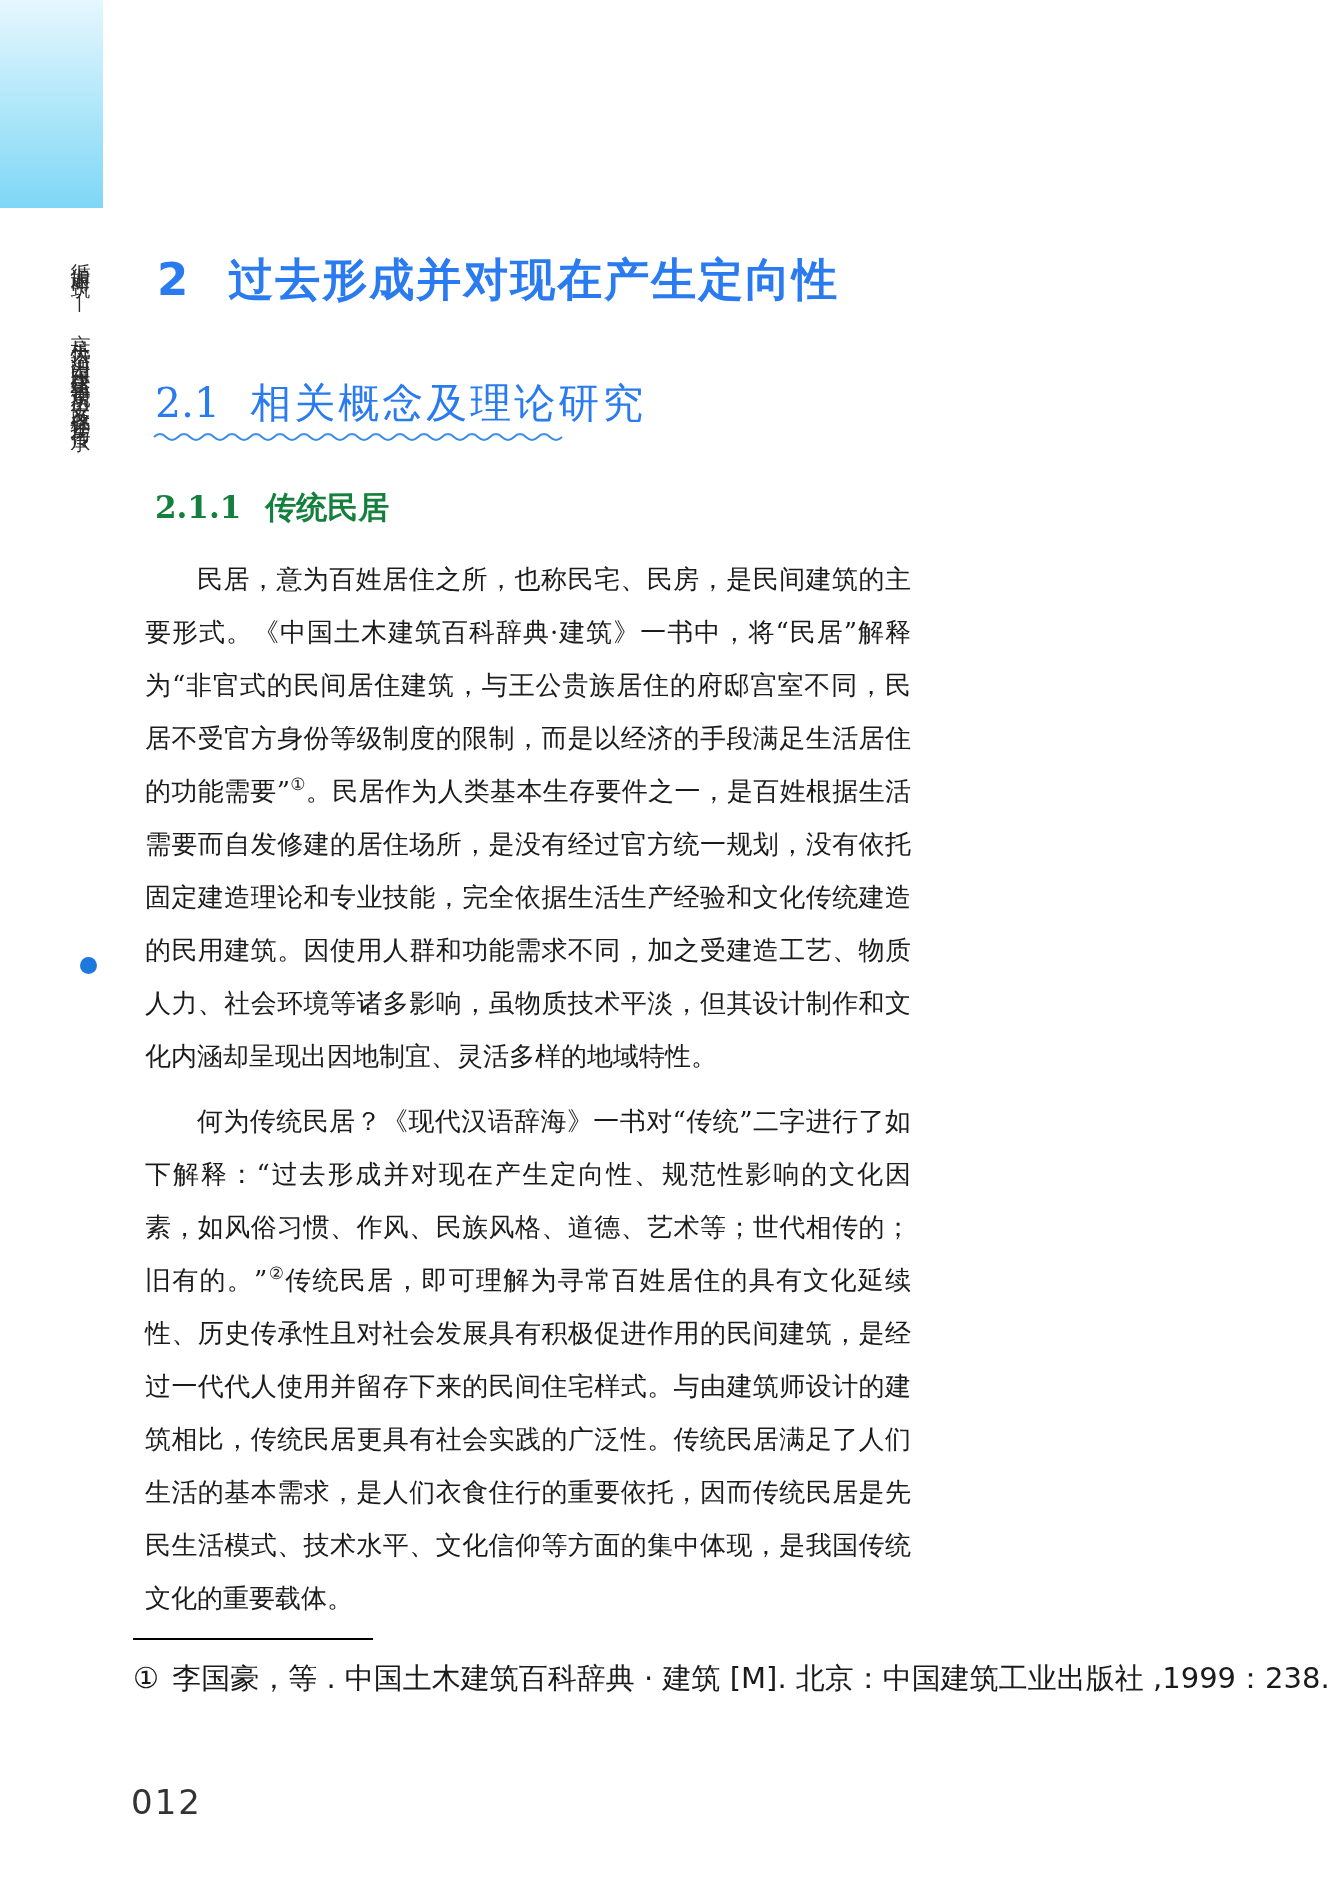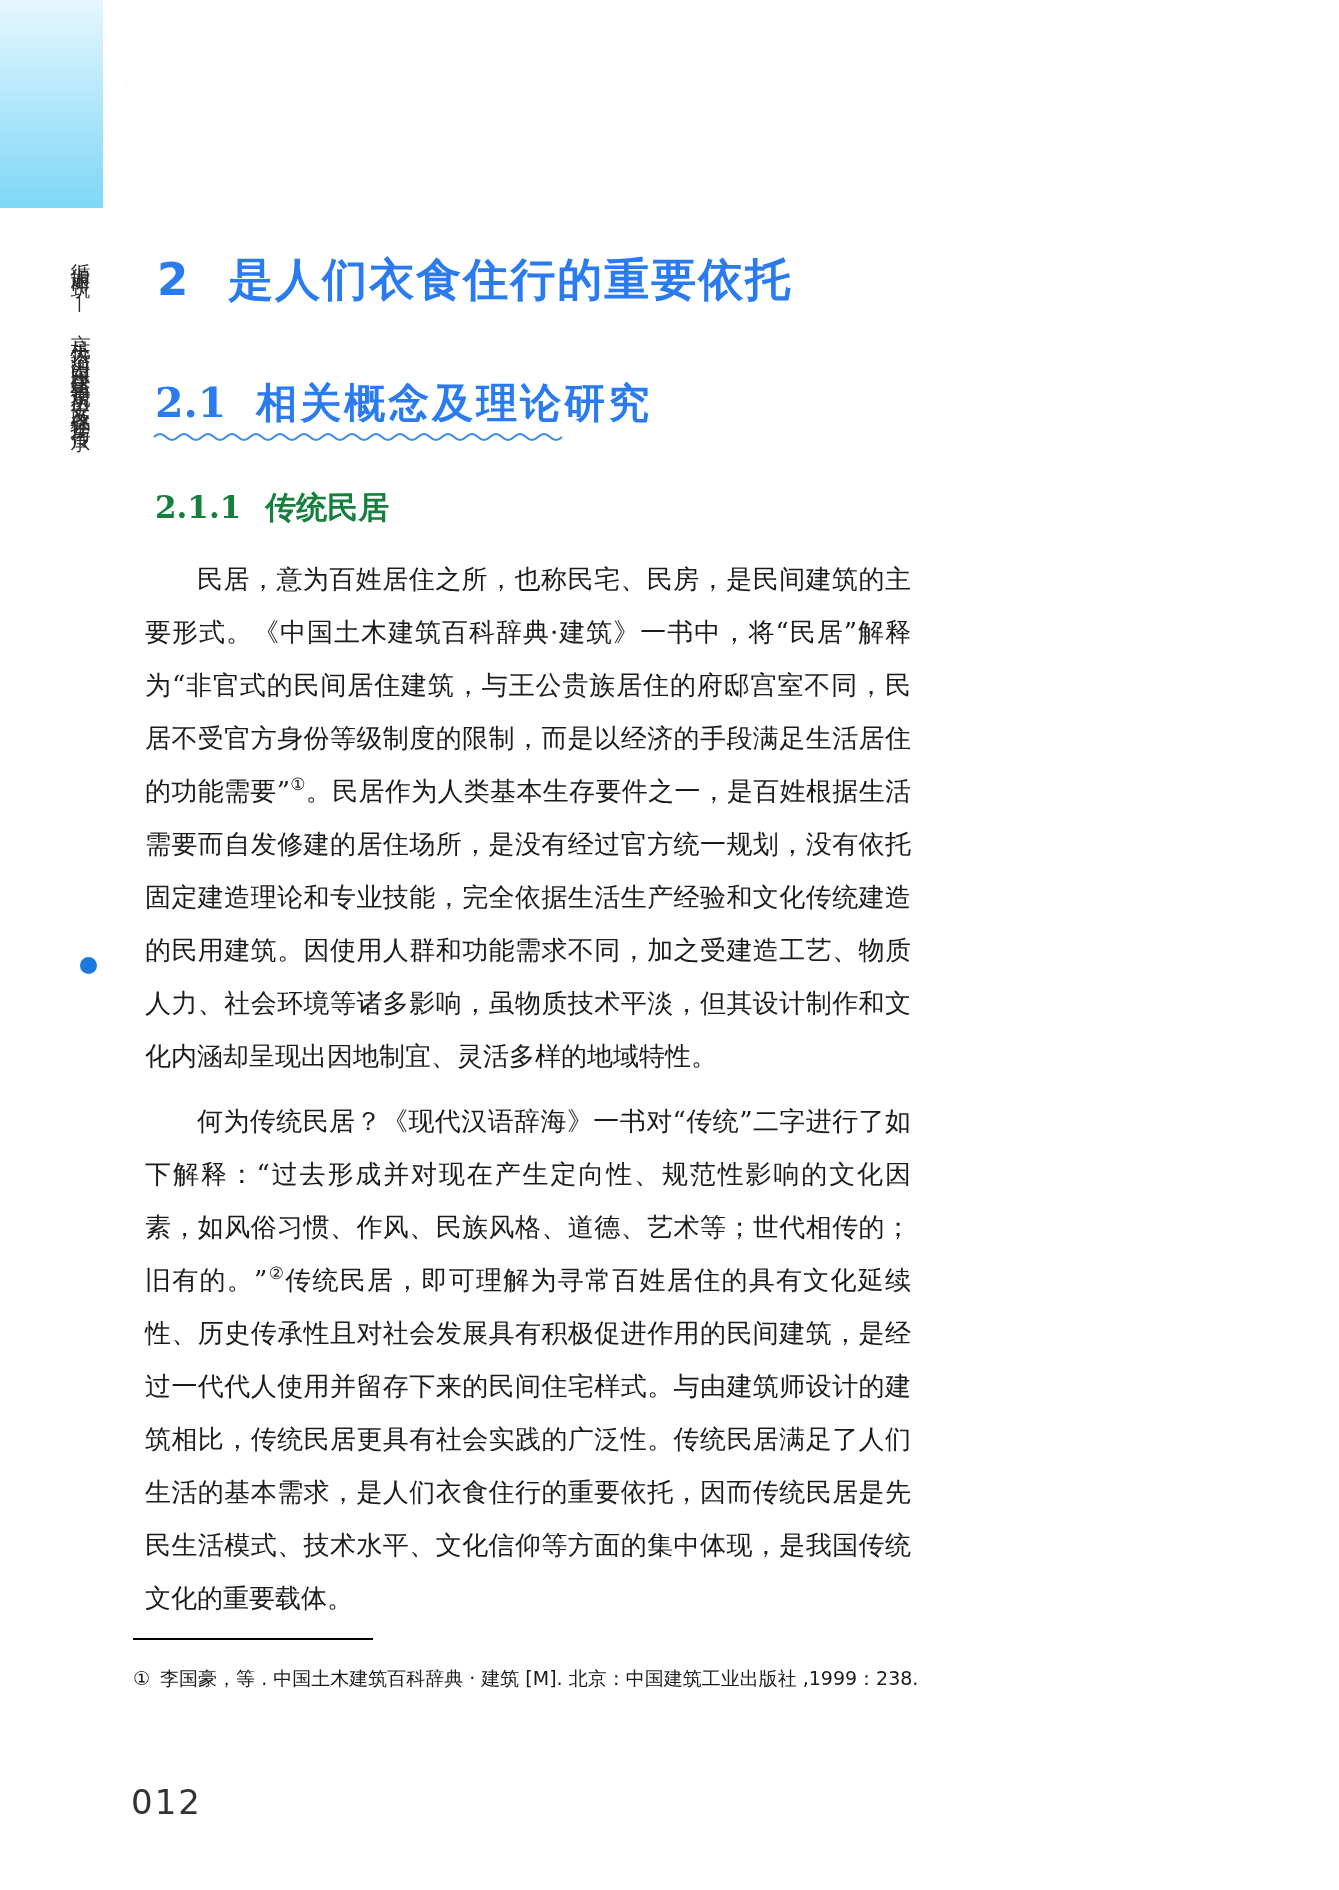--- a/index.html
+++ b/index.html
@@ -33,21 +33,21 @@
     position:absolute;left:157px;top:250px;
     font-family:"DejaVu Sans","Liberation Sans",sans-serif;
     font-size:45px;font-weight:bold;letter-spacing:2px;
     display:flex;align-items:baseline;
   }
   .chapter-heading .num{margin-right:38px;}
 
   
   .section-heading{
     position:absolute;left:155px;top:376px;
-    font-size:41px;font-weight:bold;letter-spacing:3px;
+    font-size:41px;font-weight:normal;letter-spacing:3px;
     display:flex;align-items:baseline;
   }
   .section-heading .num{margin-right:30px;letter-spacing:0;}
   .wave-underline{
     position:absolute;left:153px;top:430px;width:412px;height:14px;
   }
 
   
   .subsection-heading{
     position:absolute;left:155px;top:487px;
@@ -68,21 +68,21 @@
   .body-para sup{font-size:17px;line-height:0;}
 
   
   .footnotes{
     position:absolute;left:133px;top:1638px;width:800px;
     font-family:"DejaVu Sans","Liberation Sans",sans-serif;
     color:#1a1a1a;
   }
   .fn-divider{width:240px;height:2px;background:#000;}
   .fn-list{padding-top:14px;}
-  .footnote{font-size:19px;line-height:48px;white-space:nowrap;}
+  .footnote{font-size:29px;line-height:48px;white-space:nowrap;}
   .fn-marker{margin-right:4px;}
 
   
   .page-number{
     position:absolute;left:131px;top:1782px;
     font-family:"DejaVu Sans","Liberation Sans",sans-serif;
     font-size:34px;letter-spacing:2px;color:#333;
   }
 </style>
 </head>
@@ -91,21 +91,21 @@
 <div class="page">
 
   <div class="gradient-block" style="background: linear-gradient(rgb(230, 247, 254), rgb(126, 215, 246));"></div>
 
   <div class="side-title">循运而筑——京杭大运河山东段建筑景观历史文脉保护与传承</div>
 
   <div class="side-dot" style="background: rgb(29, 121, 221);"></div>
 
   <div class="chapter-heading" style="color: rgb(43, 123, 240);">
     <span class="num">2</span>
-    <span class="ttl">是人们衣食住行的重要依托</span>
+    <span class="ttl">过去形成并对现在产生定向性</span>
   </div>
 
   <div class="section-heading" style="color: rgb(43, 123, 240);">
     <span class="num">2.1</span>
     <span class="ttl">相关概念及理论研究</span>
   </div>
 
   <svg class="wave-underline" viewBox="0 0 412 14" xmlns="http://www.w3.org/2000/svg">
     <path d="M1 7 Q7 1 13 7 T25 7 T37 7 T49 7 T61 7 T73 7 T85 7 T97 7 T109 7 T121 7 T133 7 T145 7 T157 7 T169 7 T181 7 T193 7 T205 7 T217 7 T229 7 T241 7 T253 7 T265 7 T277 7 T289 7 T301 7 T313 7 T325 7 T337 7 T349 7 T361 7 T373 7 T385 7 T397 7 T409 7" fill="none" stroke="#3e8ee8" stroke-width="2"></path>
   </svg>

